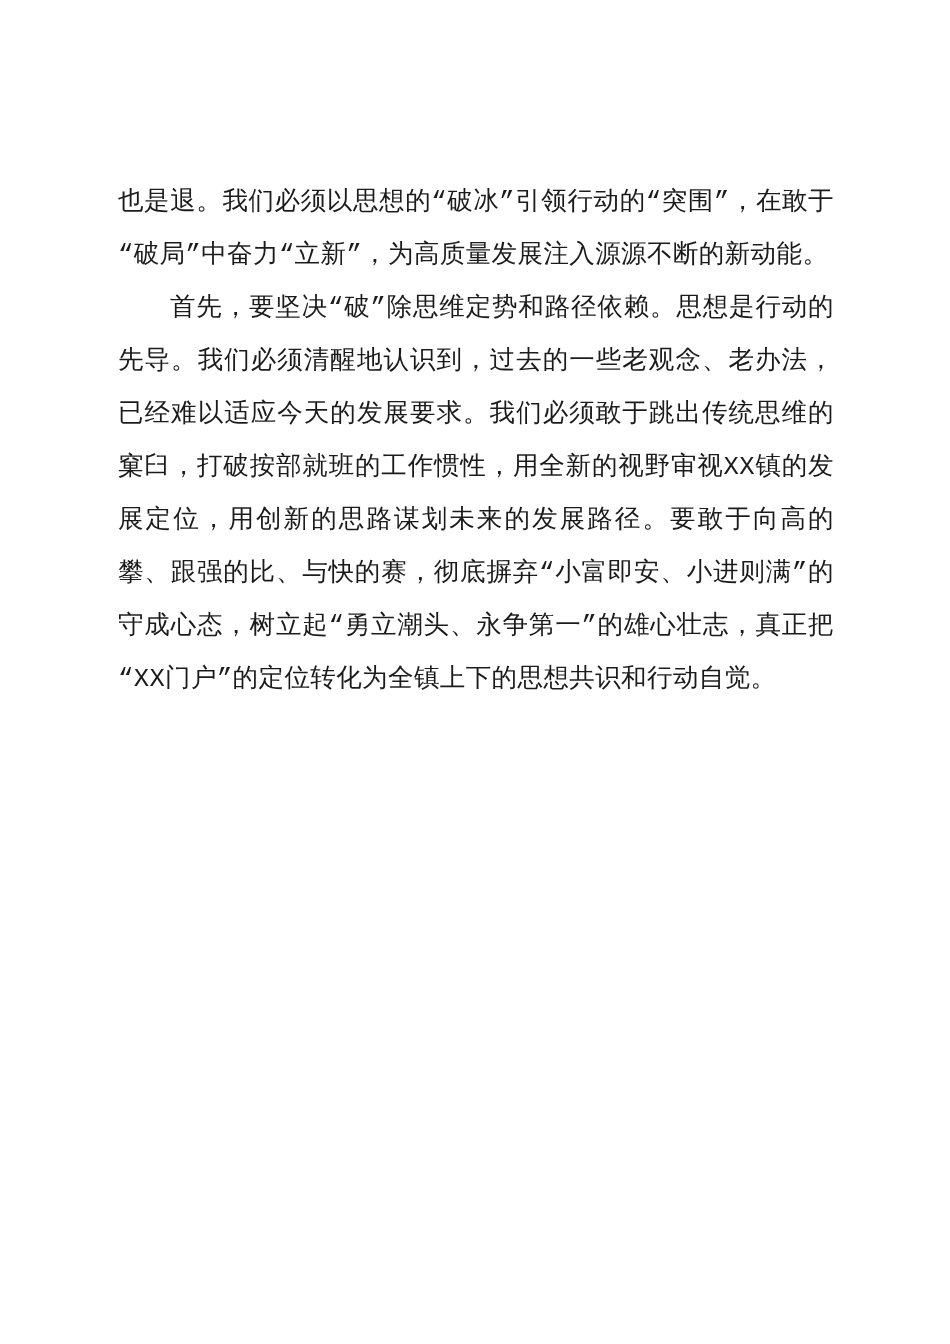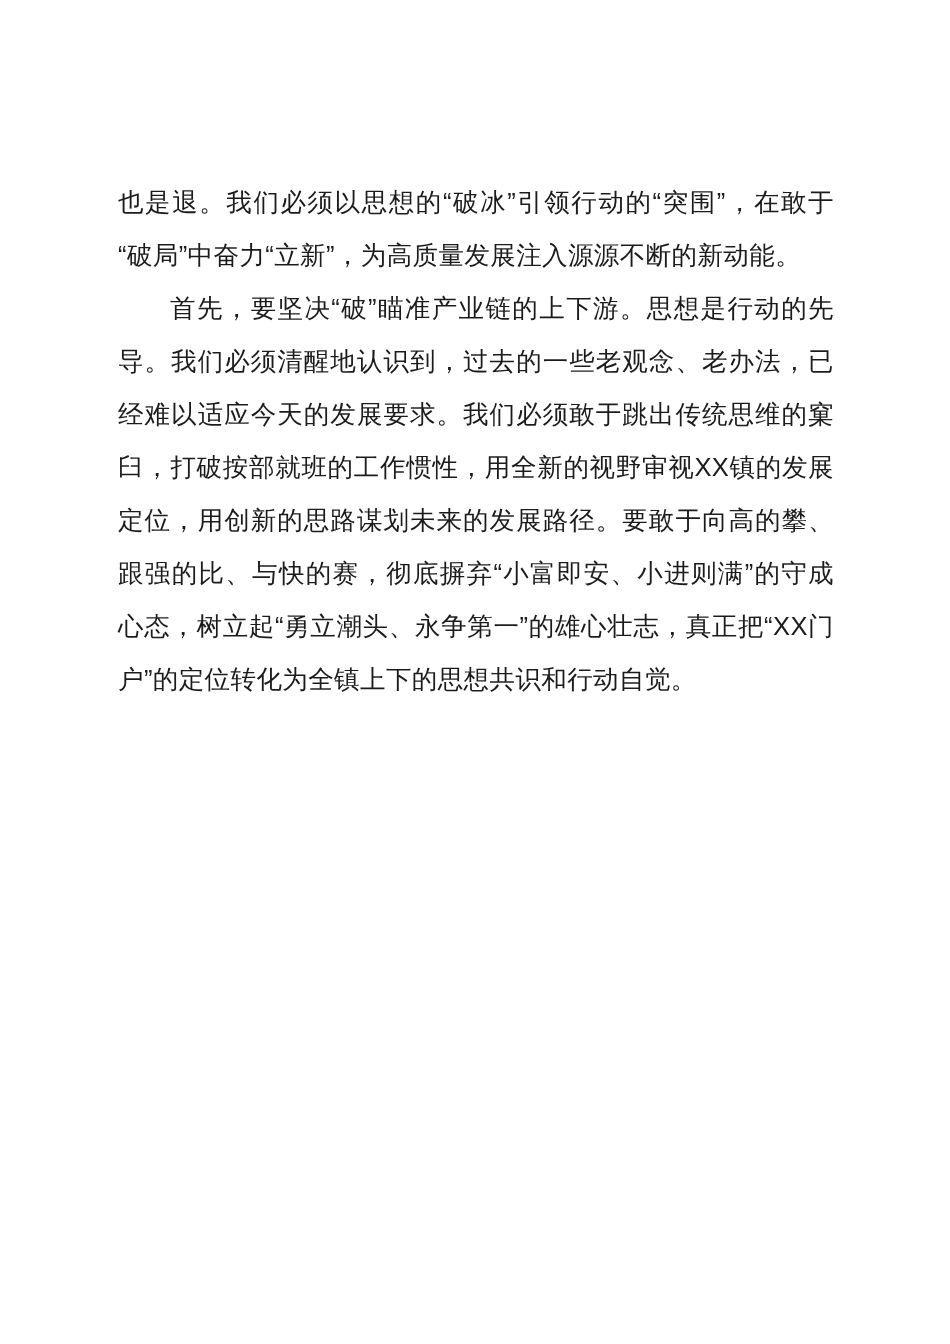--- a/index.html
+++ b/index.html
@@ -16,34 +16,34 @@
     overflow: hidden;
   }
   .doc-body {
     position: absolute;
     left: 118px;
     top: 176px;
     width: 716px;
   }
   p.para {
     margin: 0 0 0 0;
-    font-family: Liberation Sans, sans-serif;
+    font-family: Liberation Mono, monospace;
     font-size: 25.5px;
     line-height: 53px;
     color: #1b1b1b;
     text-align: justify;
     text-justify: inter-ideograph;
     letter-spacing: 0.4px;
     text-indent: 0;
   }
   p.indent {
     text-indent: 52px;
   }
 </style>
 </head>
 <body>
 
 <div class="page">
   <div class="doc-body">
     <p class="para">也是退。我们必须以思想的“破冰”引领行动的“突围”，在敢于“破局”中奋力“立新”，为高质量发展注入源源不断的新动能。</p>
-    <p class="para indent">首先，要坚决“破”瞄准产业链的上下游。思想是行动的先导。我们必须清醒地认识到，过去的一些老观念、老办法，已经难以适应今天的发展要求。我们必须敢于跳出传统思维的窠臼，打破按部就班的工作惯性，用全新的视野审视XX镇的发展定位，用创新的思路谋划未来的发展路径。要敢于向高的攀、跟强的比、与快的赛，彻底摒弃“小富即安、小进则满”的守成心态，树立起“勇立潮头、永争第一”的雄心壮志，真正把“XX门户”的定位转化为全镇上下的思想共识和行动自觉。</p>
+    <p class="para indent">首先，要坚决“破”除思维定势和路径依赖。思想是行动的先导。我们必须清醒地认识到，过去的一些老观念、老办法，已经难以适应今天的发展要求。我们必须敢于跳出传统思维的窠臼，打破按部就班的工作惯性，用全新的视野审视XX镇的发展定位，用创新的思路谋划未来的发展路径。要敢于向高的攀、跟强的比、与快的赛，彻底摒弃“小富即安、小进则满”的守成心态，树立起“勇立潮头、永争第一”的雄心壮志，真正把“XX门户”的定位转化为全镇上下的思想共识和行动自觉。</p>
   </div>
 </div>
 
 </body></html>

